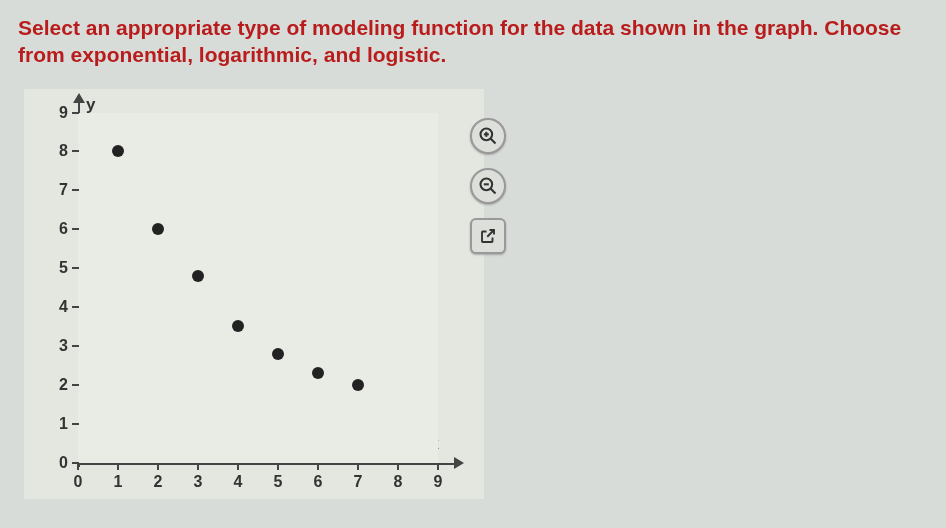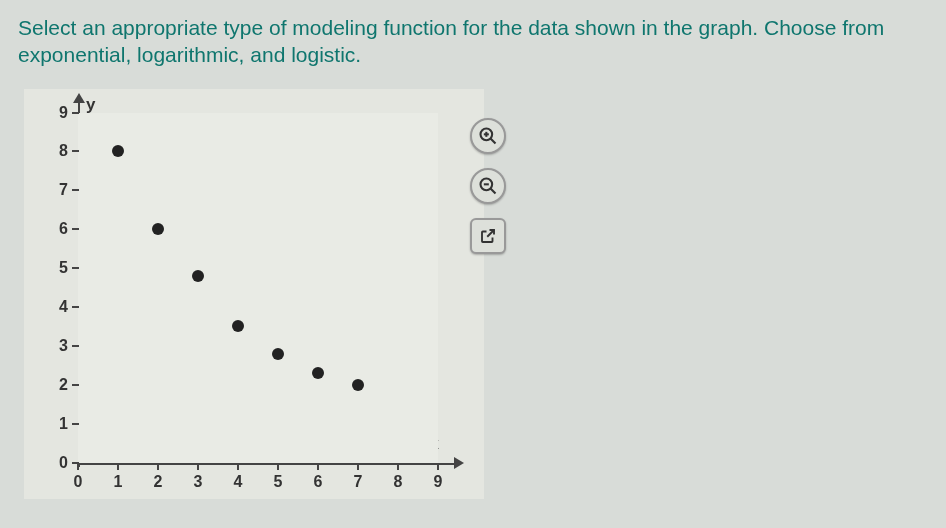--- a/index.html
+++ b/index.html
@@ -7,23 +7,23 @@
       width: 946px;
       height: 528px;
       font-family: Arial, Helvetica, sans-serif;
       background: #d8dcd8;
       padding: 14px 18px;
       color: #222;
       position: relative;
     }
     .prompt {
       font-size: 21px;
-      font-weight: 400;
+      font-weight: 700;
       line-height: 1.3;
-      color: #0f766e;
+      color: #b91c1c;
       margin-bottom: 20px;
     }
     .chart-area {
       position: relative;
       width: 460px;
       height: 410px;
       margin-left: 6px;
       background: #e4e6e0;
     }
     .plot {

